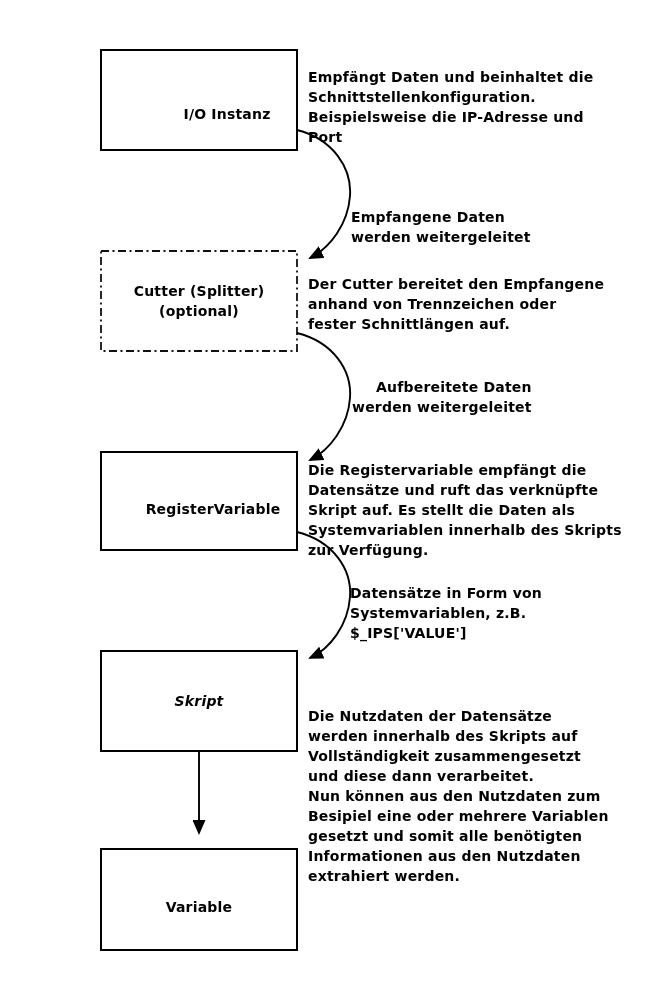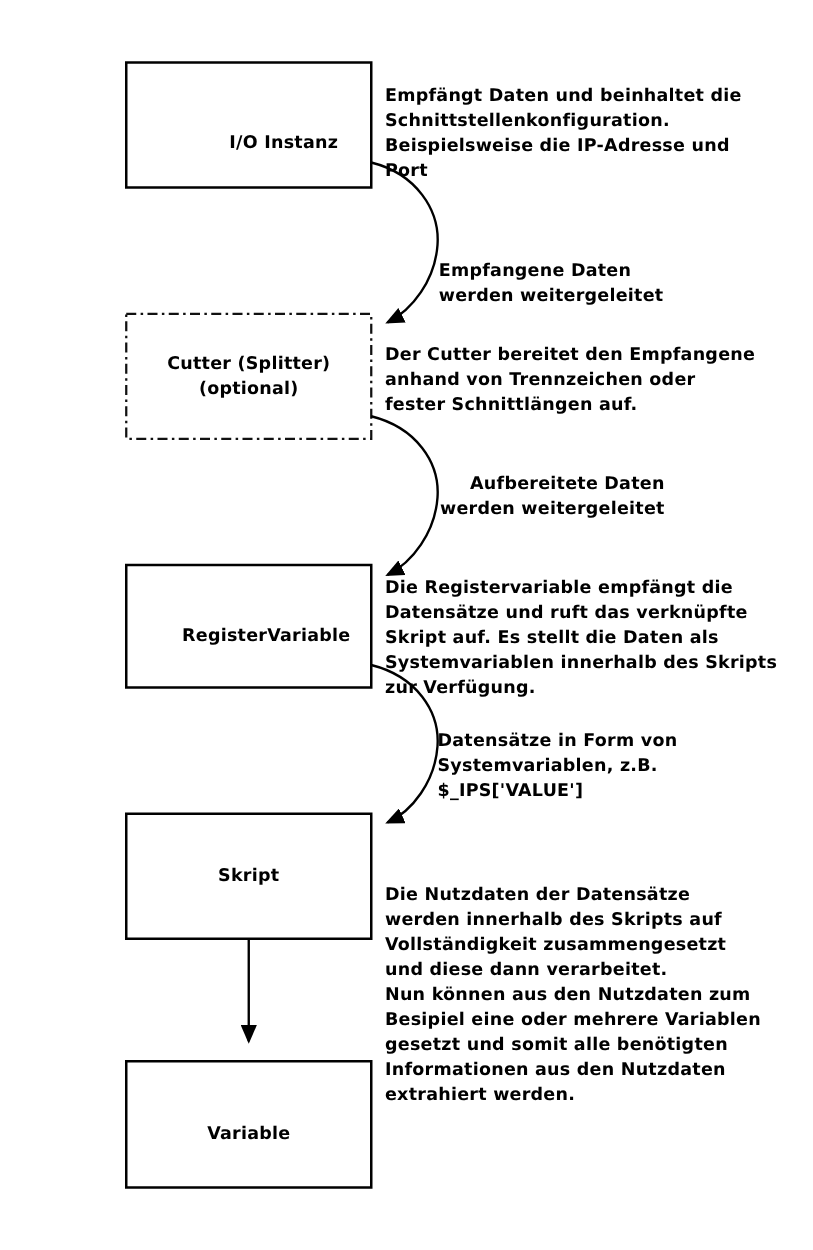--- a/index.html
+++ b/index.html
@@ -61,21 +61,21 @@
 
   <div class="node-label" style="left:101px; top:251px; width:196px; height:100px;">
     <span class="ln">Cutter (Splitter)</span>
     <span class="ln">(optional)</span>
   </div>
 
   <div class="node-label" style="left:101px; top:460px; width:224px; height:98px;">
     <span class="ln">RegisterVariable</span>
   </div>
 
-  <div class="node-label" style="left:101px; top:651px; width:196px; height:100px;">
+  <div class="node-label" style="left:101px; top:651px; width:196px; height:100px;font-style:italic;">
     <span class="ln">Skript</span>
   </div>
 
   <div class="node-label" style="left:101px; top:849px; width:196px; height:115px;">
     <span class="ln">Variable</span>
   </div>
 
   <div class="annot" style="left:308px; top:67px;">
     <span class="ln">Empfängt Daten und beinhaltet die</span>
     <span class="ln">Schnittstellenkonfiguration.</span>

